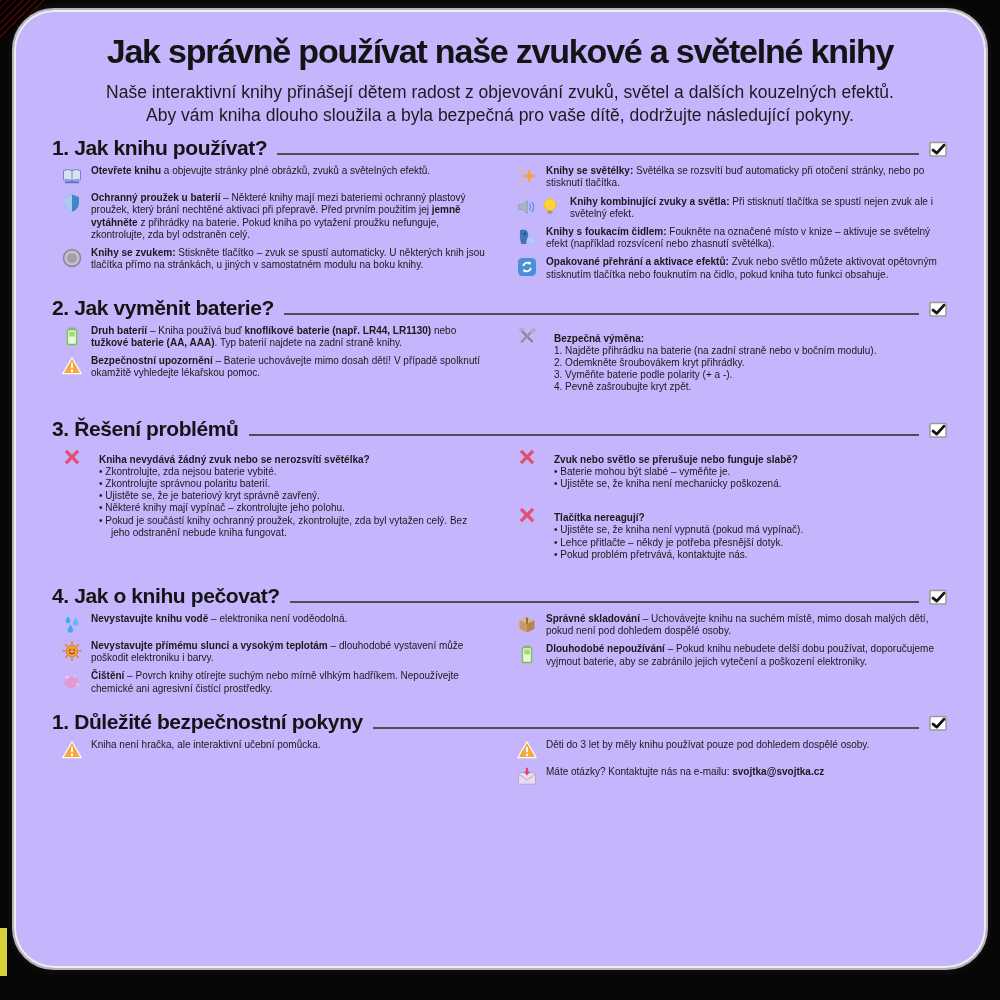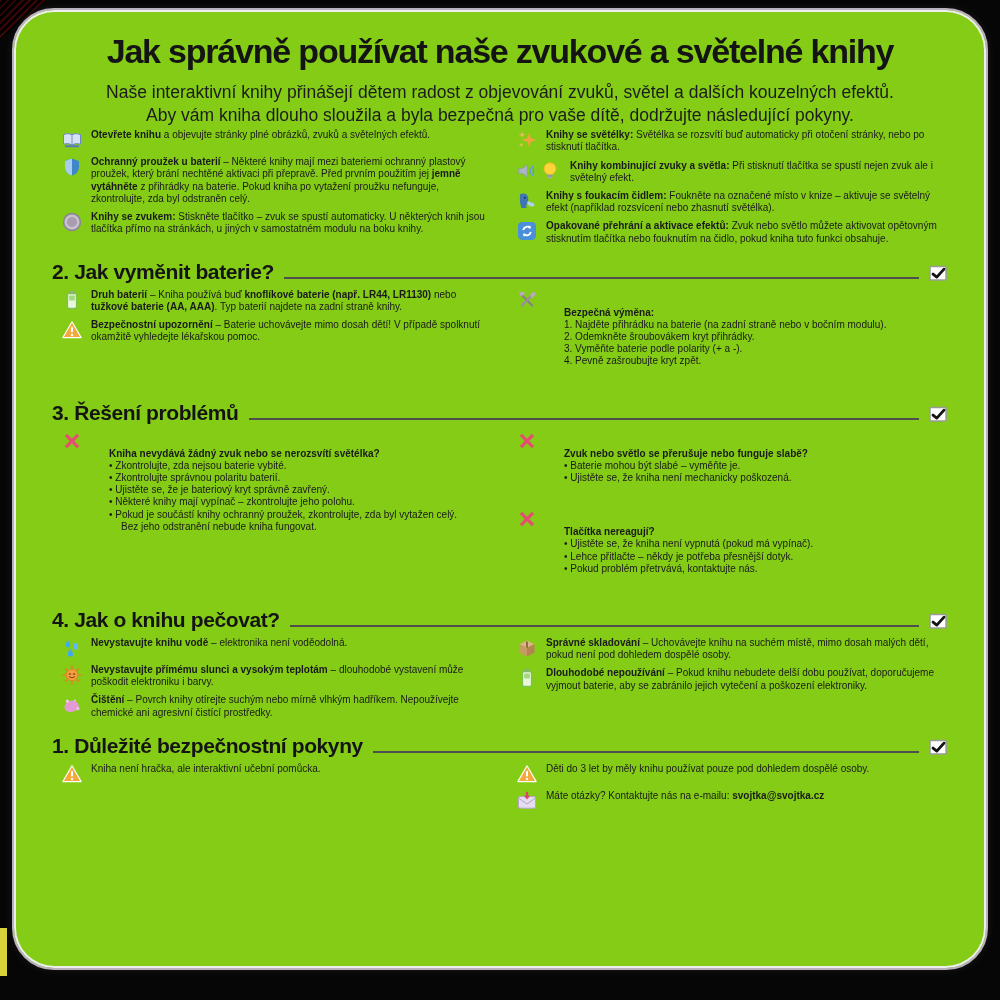--- a/index.html
+++ b/index.html
@@ -15,21 +15,21 @@
     position:absolute; left:0; top:0; width:46px; height:40px;
     background:repeating-linear-gradient(135deg,#3a0505 0 2px,#000 2px 5px);
     clip-path:polygon(0 0,100% 0,0 100%);
   }
   .artifact-yellow {
     position:absolute; left:0; top:928px; width:7px; height:48px;
     background:#d8d23a;
   }
   .card {
     position:absolute; left:12px; top:8px; width:976px; height:962px;
-    background:#84cc16; border:2px solid #b9b1bd; border-radius:42px;
+    background:#c4b5fd; border:2px solid #b9b1bd; border-radius:42px;
     box-shadow: inset 0 0 0 2px #eee, 0 0 10px rgba(255,255,255,0.08);
     padding:14px 38px 0 38px; overflow:hidden;
   }
   h1.title {
     margin:8px 0 10px; text-align:center;
     font-size:34px; font-weight:bold; letter-spacing:-1.2px; color:#141414;
   }
   .intro { text-align:center; font-size:17.5px; line-height:1.32; margin:0 0 2px; color:#1c1c1c; }
 
   .section-header { display:flex; align-items:flex-end; gap:10px; margin:9px 0 5px; }
@@ -38,21 +38,21 @@
   }
   .rule { flex:1; border-bottom:2px solid #4f4f4f; margin-bottom:5px; }
   .checkbox { flex:0 0 auto; margin-bottom:2px; }
   .checkbox svg { display:block; }
 
   .cols { display:grid; grid-template-columns:1fr 1fr; column-gap:24px; padding-left:10px; }
   .item { display:flex; gap:8px; margin-bottom:6px; font-size:10px; line-height:1.22; }
   .item .icon { flex:0 0 auto; width:21px; padding-top:1px; display:flex; gap:3px; }
   .item.double .icon { width:45px; }
   .item .icon svg { width:20px; height:20px; flex:0 0 auto; }
-  .txt { margin:18px; min-width:0; }
+  .txt { margin:8px; min-width:0; }
   .b { font-weight:bold; }
   p.m0 { margin:0; }
   ul.bullets { margin:0; padding:0; list-style:none; }
   ul.bullets li { padding-left:12px; text-indent:-12px; }
   ul.bullets li::before { content:"• "; }
   .step { padding-left:15px; text-indent:-15px; }
 </style>
 </head>
 <body>
 
@@ -168,20 +168,29 @@
 
 <div class="card">
 
   <h1 class="title">Jak správně používat naše zvukové a světelné knihy</h1>
   <p class="intro">
     <span>Naše interaktivní knihy přinášejí dětem radost z objevování zvuků, světel a dalších kouzelných efektů.</span><br>
     <span>Aby vám kniha dlouho sloužila a byla bezpečná pro vaše dítě, dodržujte následující pokyny.</span>
   </p>
 
   <div class="section">
+    <div class="section-header">
+      <h2>1. Jak knihu používat?</h2>
+      <div class="rule"></div>
+      <span class="checkbox">
+          <svg width="19" height="17" viewBox="0 0 20 18">
+            <use href="#i-check"></use>
+          </svg>
+        </span>
+    </div>
     <div class="cols">
       <div class="col">
         <div class="item">
           <span class="icon">
               <svg viewBox="0 0 20 20">
                 <use href="#i-book"></use>
               </svg>
             </span>
           <p class="txt m0"><span class="b">Otevřete knihu</span><span> a objevujte stránky plné obrázků, zvuků a světelných efektů.</span></p>
         </div>

